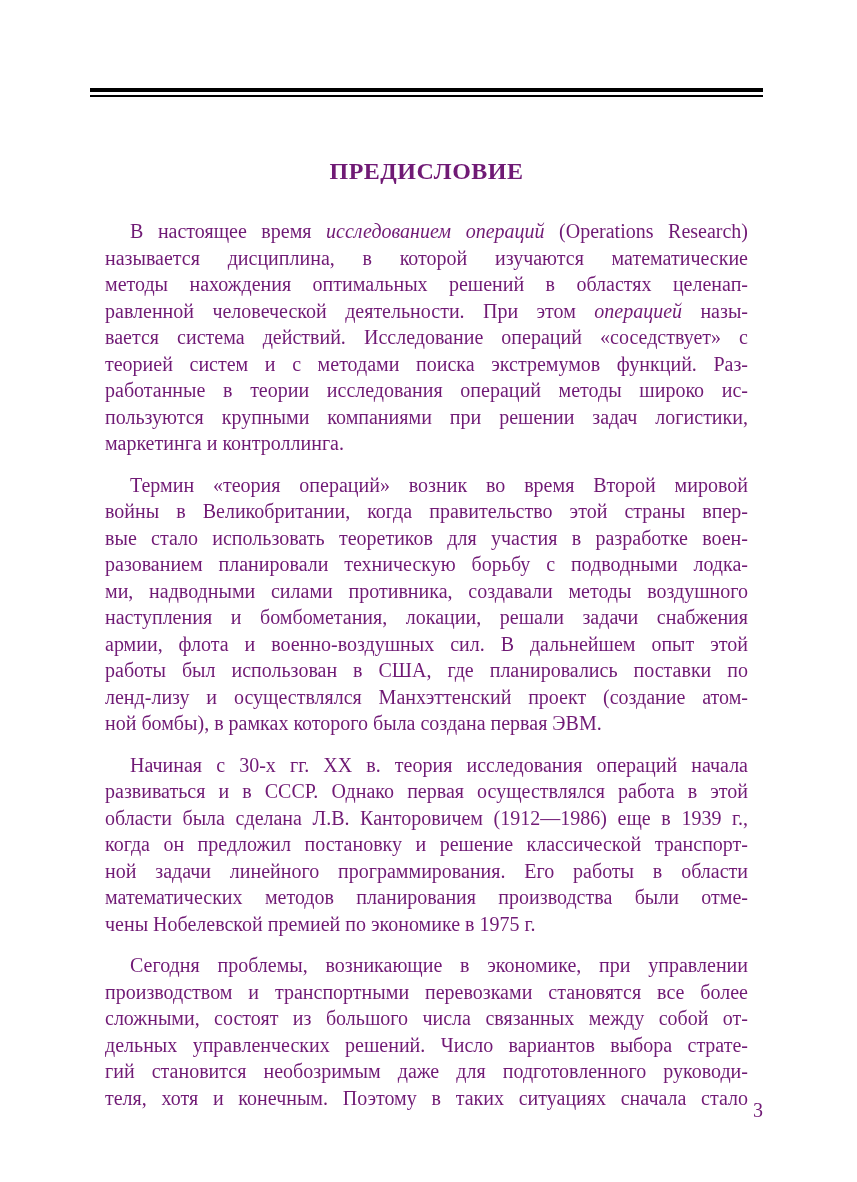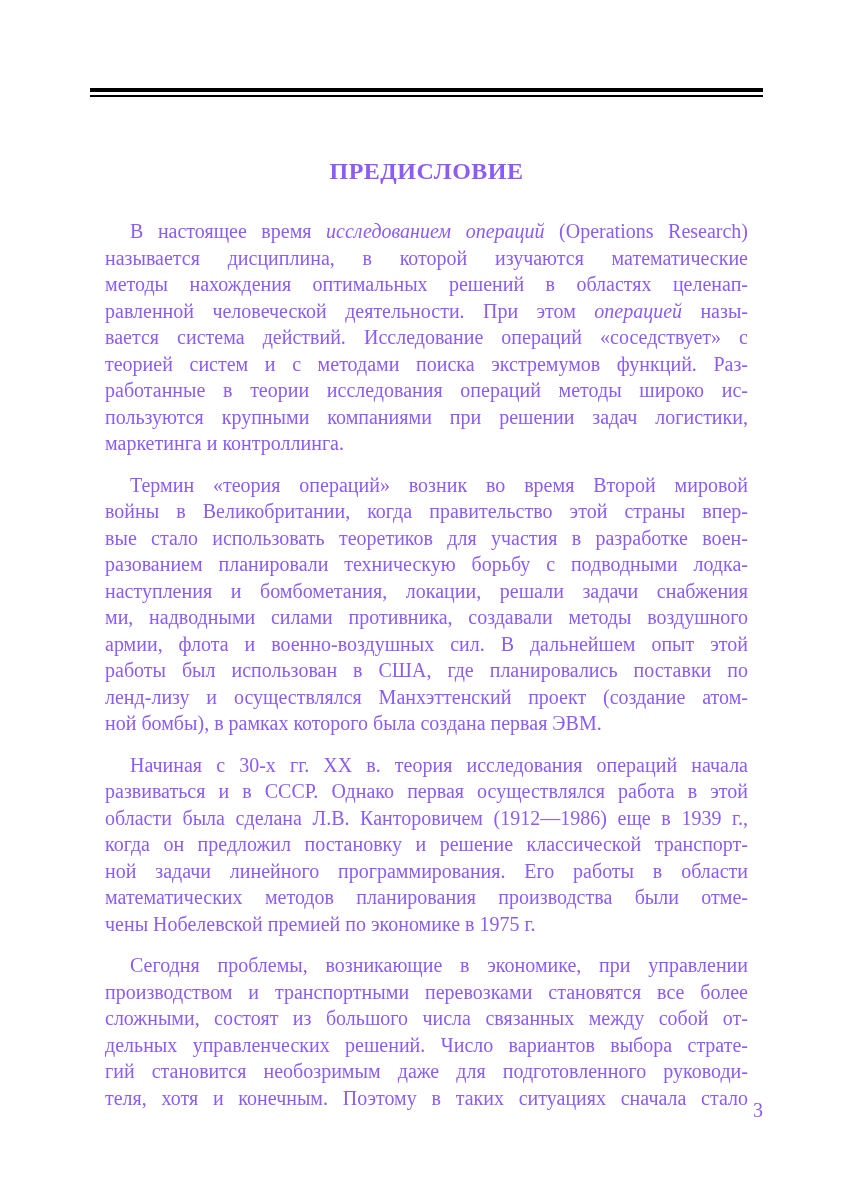--- a/index.html
+++ b/index.html
@@ -5,21 +5,21 @@
   html, body {
     margin: 0;
     padding: 0;
     background: #e8e8e8;
   }
   .page {
     position: relative;
     width: 857px;
     height: 1182px;
     background: #ffffff;
-    color: #8b5cf6;
+    color: #701a75;
     font-family: "Liberation Serif", "DejaVu Serif", serif;
     overflow: hidden;
   }
   .header-rule {
     position: absolute;
     left: 90px;
     top: 88px;
     width: 673px;
     height: 3px;                 
     border-top: 4px solid #000000;
@@ -93,22 +93,22 @@
       <div class="line">работанные в теории исследования операций методы широко ис-</div>
       <div class="line">пользуются крупными компаниями при решении задач логистики,</div>
       <div class="line endpara">маркетинга и контроллинга.</div>
     </div>
 
     <div class="para">
       <div class="line indent">Термин «теория операций» возник во время Второй мировой</div>
       <div class="line">войны в Великобритании, когда правительство этой страны впер-</div>
       <div class="line">вые стало использовать теоретиков для участия в разработке воен-</div>
       <div class="line">разованием планировали техническую борьбу с подводными лодка-</div>
+      <div class="line">ми, надводными силами противника, создавали методы воздушного</div>
       <div class="line">наступления и бомбометания, локации, решали задачи снабжения</div>
-      <div class="line">ми, надводными силами противника, создавали методы воздушного</div>
       <div class="line">армии, флота и военно-воздушных сил. В дальнейшем опыт этой</div>
       <div class="line">работы был использован в США, где планировались поставки по</div>
       <div class="line">ленд-лизу и осуществлялся Манхэттенский проект (создание атом-</div>
       <div class="line endpara">ной бомбы), в рамках которого была создана первая ЭВМ.</div>
     </div>
 
     <div class="para">
       <div class="line indent">Начиная с 30-х гг. XX в. теория исследования операций начала</div>
       <div class="line">развиваться и в СССР. Однако первая осуществлялся работа в этой</div>
       <div class="line">области была сделана Л.В. Канторовичем (1912—1986) еще в 1939 г.,</div>

